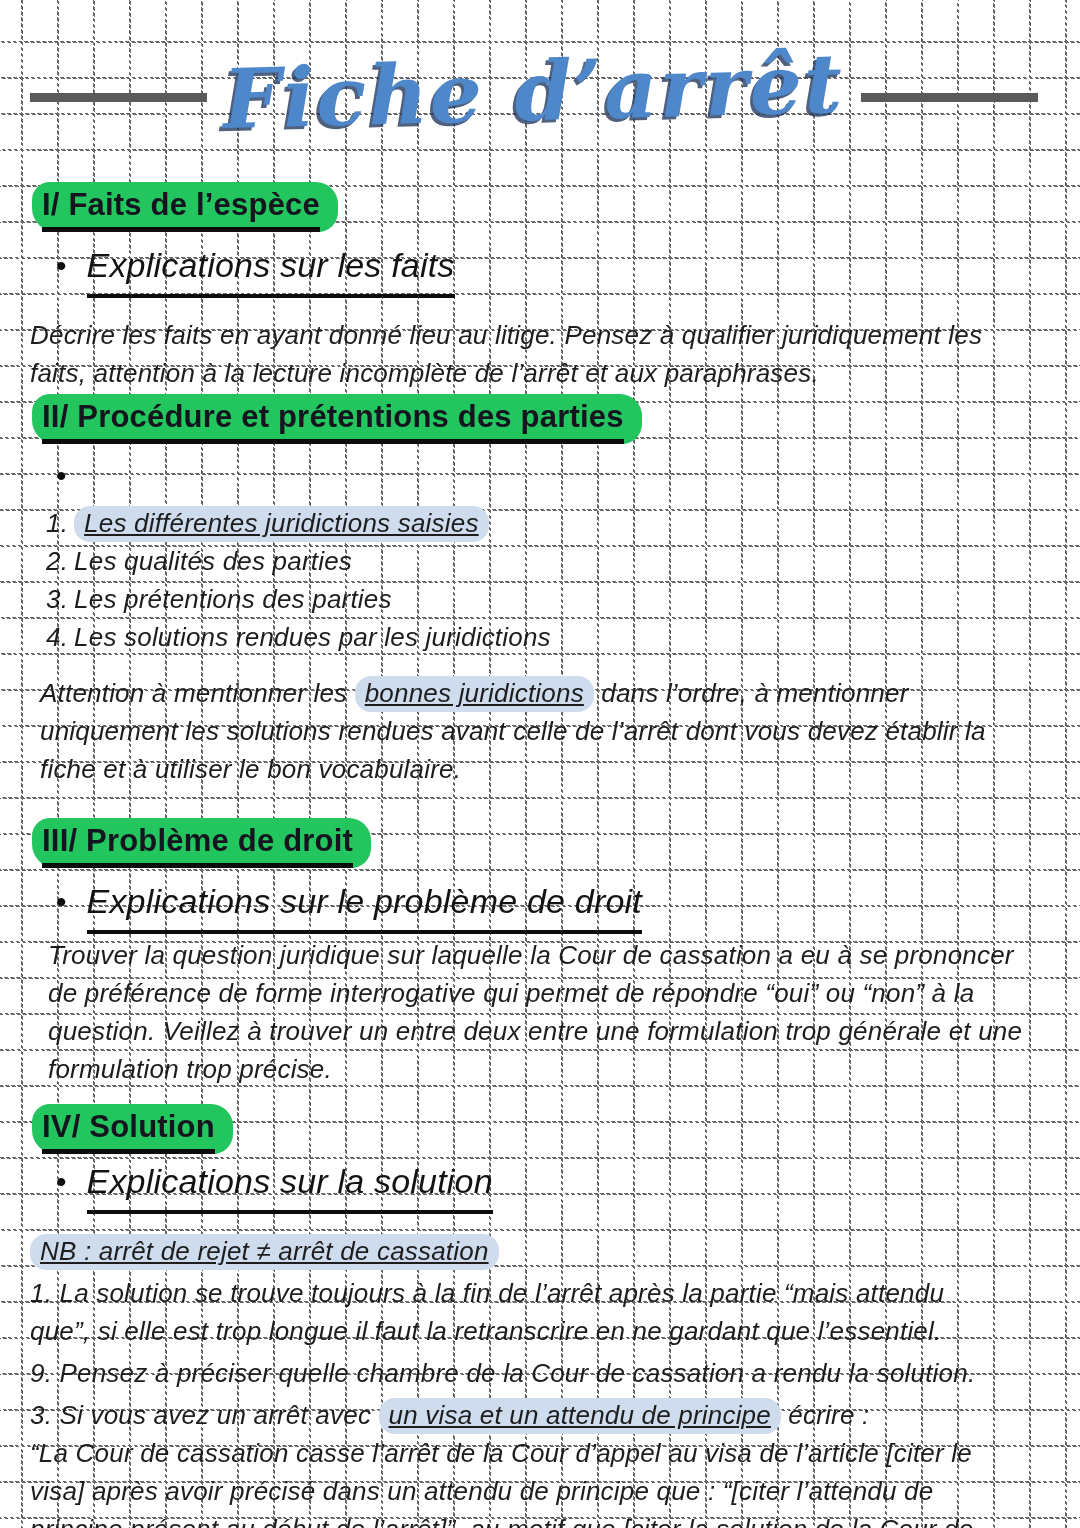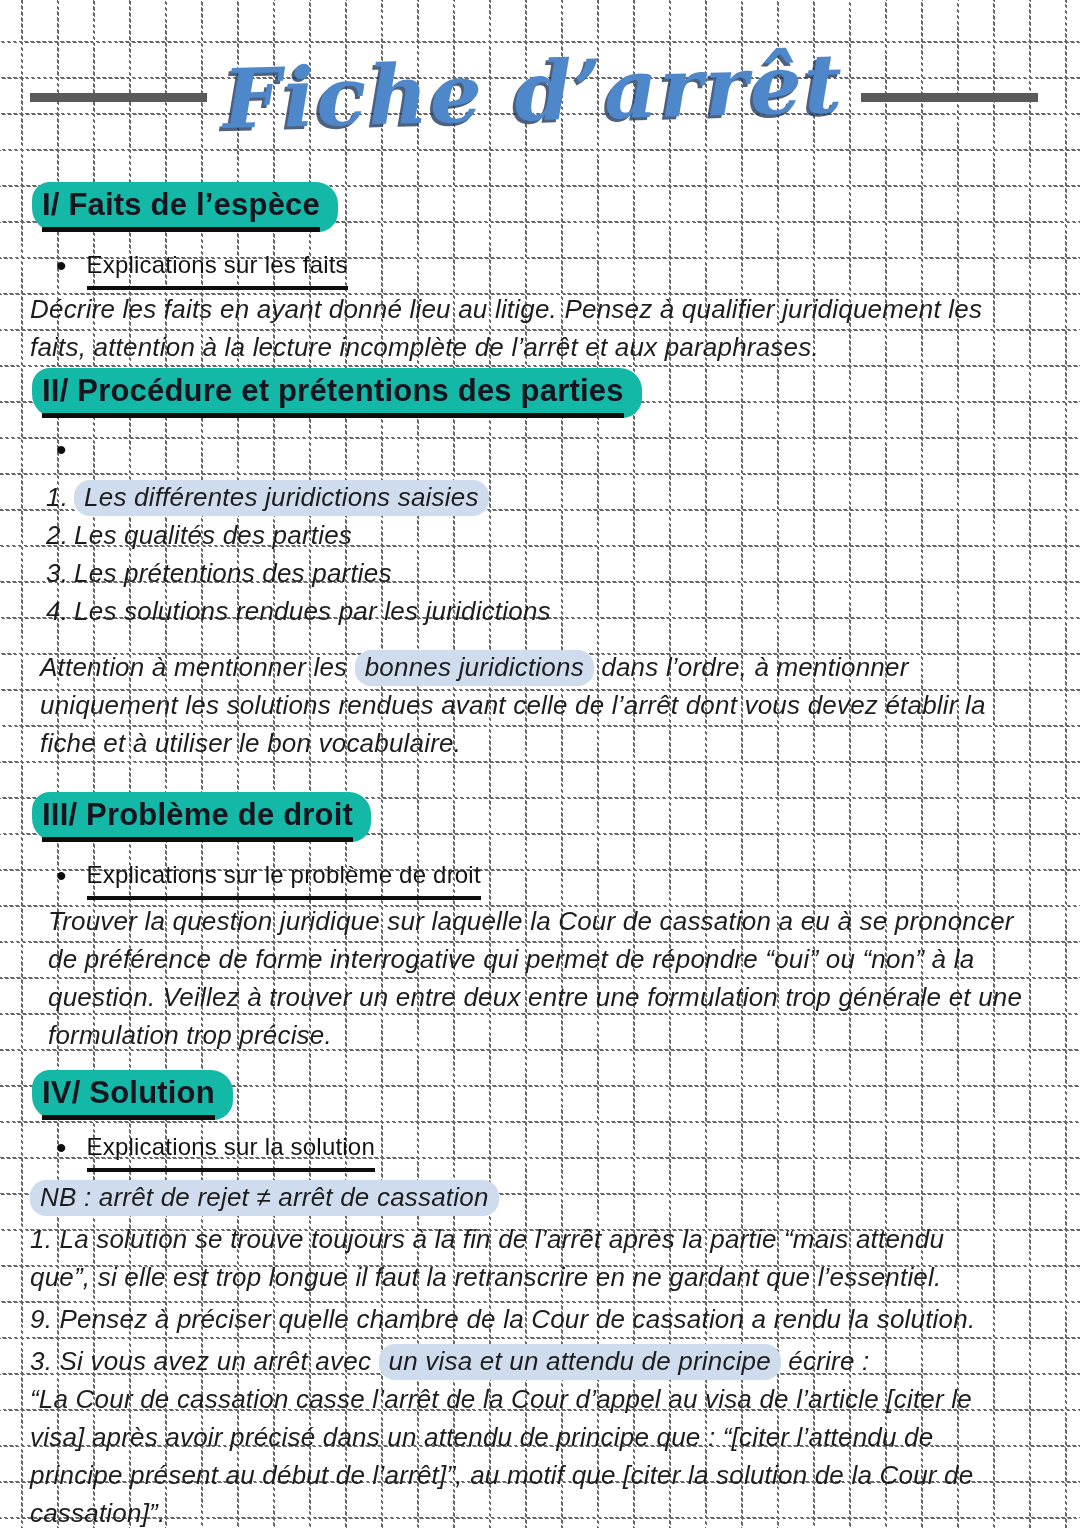--- a/index.html
+++ b/index.html
@@ -34,77 +34,79 @@
     margin:0 16px;
     letter-spacing:2px;
     white-space:nowrap;
     transform:rotate(-1.5deg) translateY(-6px);
     text-shadow:-3px 3px 0 rgba(35,58,95,.8);
   }
 
   
   .heading{
     display:inline-block;
-    background:#14b8a6;
+    background:#22c55e;
     border-radius:18px 22px 20px 24px;
     padding:5px 18px 0 10px;
     margin-left:2px;
   }
   .heading .txt{
     display:inline-block;
     font-weight:bold;
     font-size:31px;
     color:#15151f;
     letter-spacing:.2px;
     border-bottom:5px solid #0c0c0c;
     padding-bottom:4px;
   }
 
   
   .bullet-row{display:flex;align-items:flex-start;margin-left:26px;}
   .bullet-dot{font-size:30px;line-height:36px;margin-right:20px;color:#0e0e0e;}
   .bullet-label{
-    font-size:24px;color:#131313;
+    font-size:34px;color:#131313;
     line-height:34px;
     border-bottom:4px solid #0d0d0d;
-    padding-bottom:4px;
+    padding-bottom:12px;
     letter-spacing:.2px;
+    font-style:italic;
   }
 
   
   .hand{
     font-style:italic;
     font-size:26px;
     line-height:38px;
     color:#1d1d1d;
     letter-spacing:.2px;
   }
   .hl{
     background:#cfdcee;
     border-radius:16px;
     padding:2px 10px 4px;
     -webkit-box-decoration-break:clone;
     box-decoration-break:clone;
+    text-decoration:underline;
   }
 
   
   .mt-h1{margin-top:10px;}
   .mt-b1{margin-top:16px;}
-  .para1{margin-top:0;max-width:1005px;}
+  .para1{margin-top:18px;max-width:1005px;}
   .mt-h2{margin-top:2px;}
   .mt-b2{margin-top:14px;}
   .numlist{margin-top:10px;margin-left:16px;}
   .numlist .num{margin-right:6px;}
   .para-attention{margin-top:18px;margin-left:10px;max-width:965px;}
   .mt-h3{margin-top:30px;}
   .mt-b3{margin-top:16px;}
   .para-trouver{margin-top:2px;margin-left:18px;max-width:990px;}
   .mt-h4{margin-top:16px;}
   .mt-b4{margin-top:10px;}
-  .nb-line{margin-top:6px;}
+  .nb-line{margin-top:18px;}
   .points{margin-top:4px;max-width:980px;}
   .quote{max-width:995px;}
 </style>
 </head>
 <body>
 
 <div class="grid"></div>
 
 <div class="content">
 

